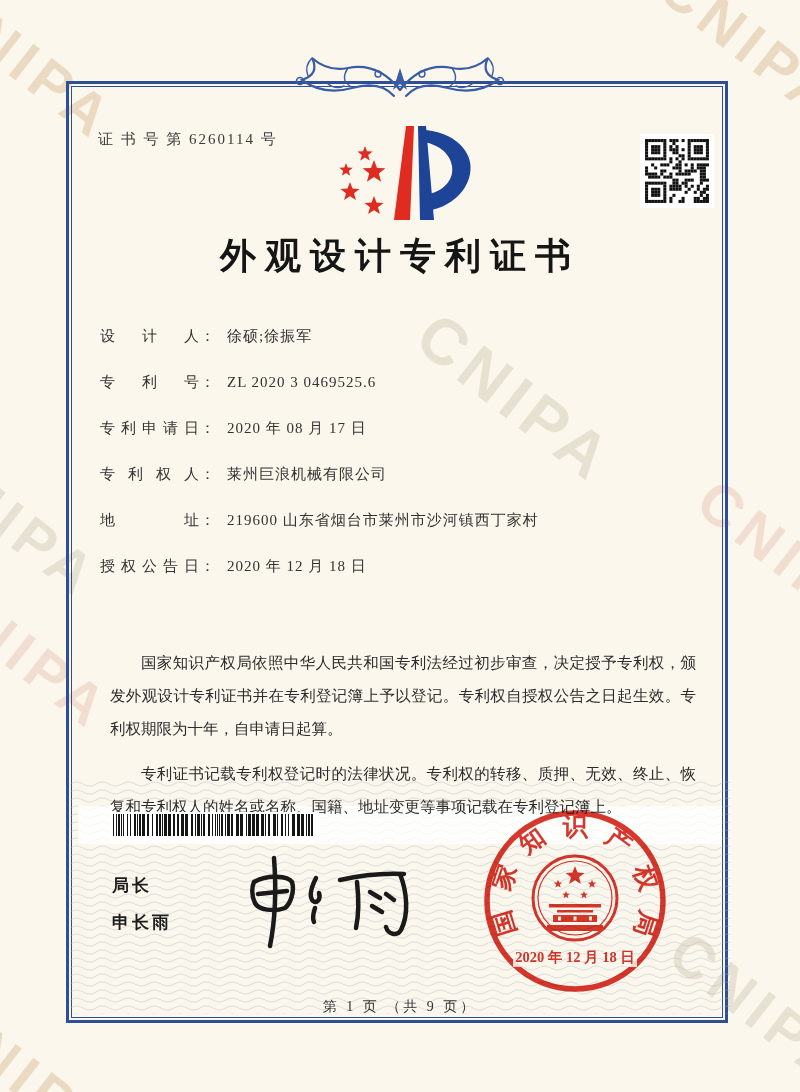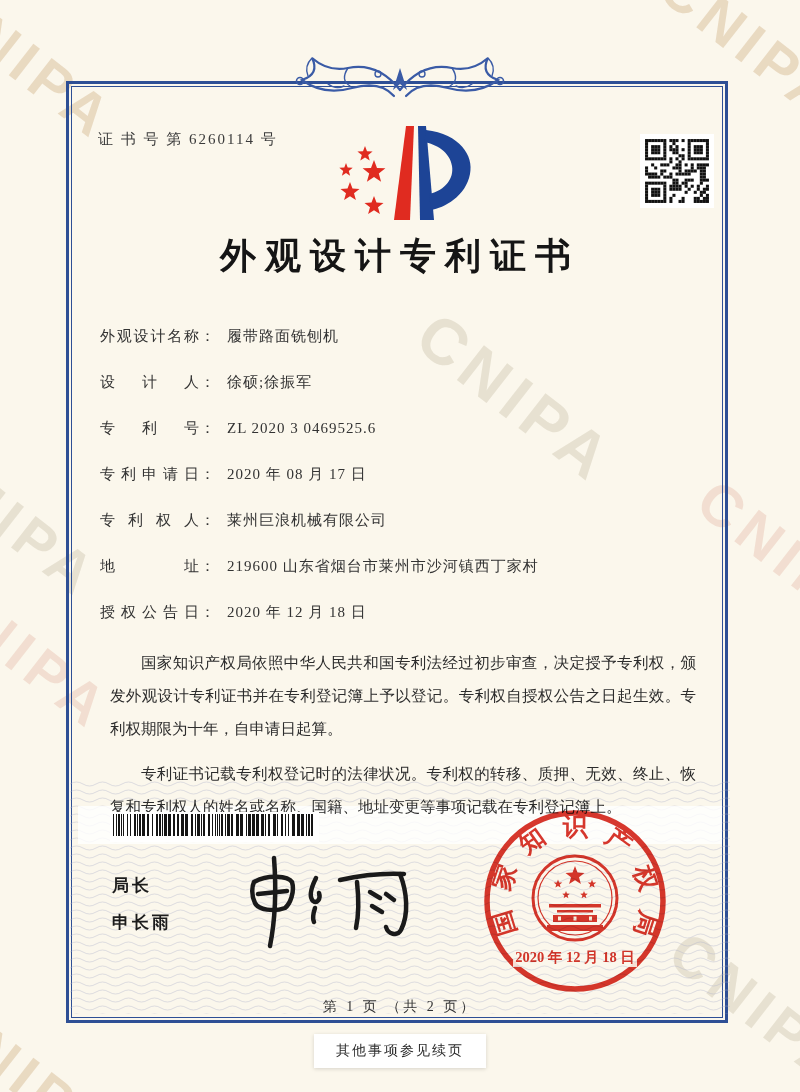--- a/index.html
+++ b/index.html
@@ -325,23 +325,20 @@
         <rect x="54" y="60" width="3" height="3"></rect>
         <rect x="57" y="60" width="3" height="3"></rect>
         <rect x="60" y="60" width="3" height="3"></rect>
       </svg>
     </div>
 
   <div class="title">外观设计专利证书</div>
 
   <div class="fields">
     <div class="frow">
-      <span class="flabel">外观设计名称</span><span class="fcolon">：</span><span class="fvalue">履带路面铣刨机</span>
-    </div>
-    <div class="frow">
       <span class="flabel">设 计 人</span><span class="fcolon">：</span><span class="fvalue">徐硕;徐振军</span>
     </div>
     <div class="frow">
       <span class="flabel">专 利 号</span><span class="fcolon">：</span><span class="fvalue">ZL 2020 3 0469525.6</span>
     </div>
     <div class="frow">
       <span class="flabel">专利申请日</span><span class="fcolon">：</span><span class="fvalue">2020 年 08 月 17 日</span>
     </div>
     <div class="frow">
       <span class="flabel">专 利 权 人</span><span class="fcolon">：</span><span class="fvalue">莱州巨浪机械有限公司</span>
@@ -418,16 +415,15 @@
         <rect x="-17" y="18.5" width="3" height="4" fill="#fbf7ec"></rect>
         <rect x="-1.5" y="18.5" width="3" height="4" fill="#fbf7ec"></rect>
         <rect x="14" y="18.5" width="3" height="4" fill="#fbf7ec"></rect>
         <rect x="-28" y="27" width="56" height="6"></rect>
       </g>
       <rect x="33" y="140" width="124" height="21" fill="#ffffff" opacity="0.88"></rect>
       <text x="95" y="156" text-anchor="middle" font-size="14.5" font-weight="bold" fill="#d5281e" font-family="Liberation Serif,serif">2020 年 12 月 18 日</text>
     </g>
   </svg>
 
-  <div class="pagenum">第 1 页 （共 2 页）</div>
-  <div class="notebox">其他事项参见续页</div>
+  <div class="pagenum">第 1 页 （共 9 页）</div>
 
 </div>
 
 </body></html>

